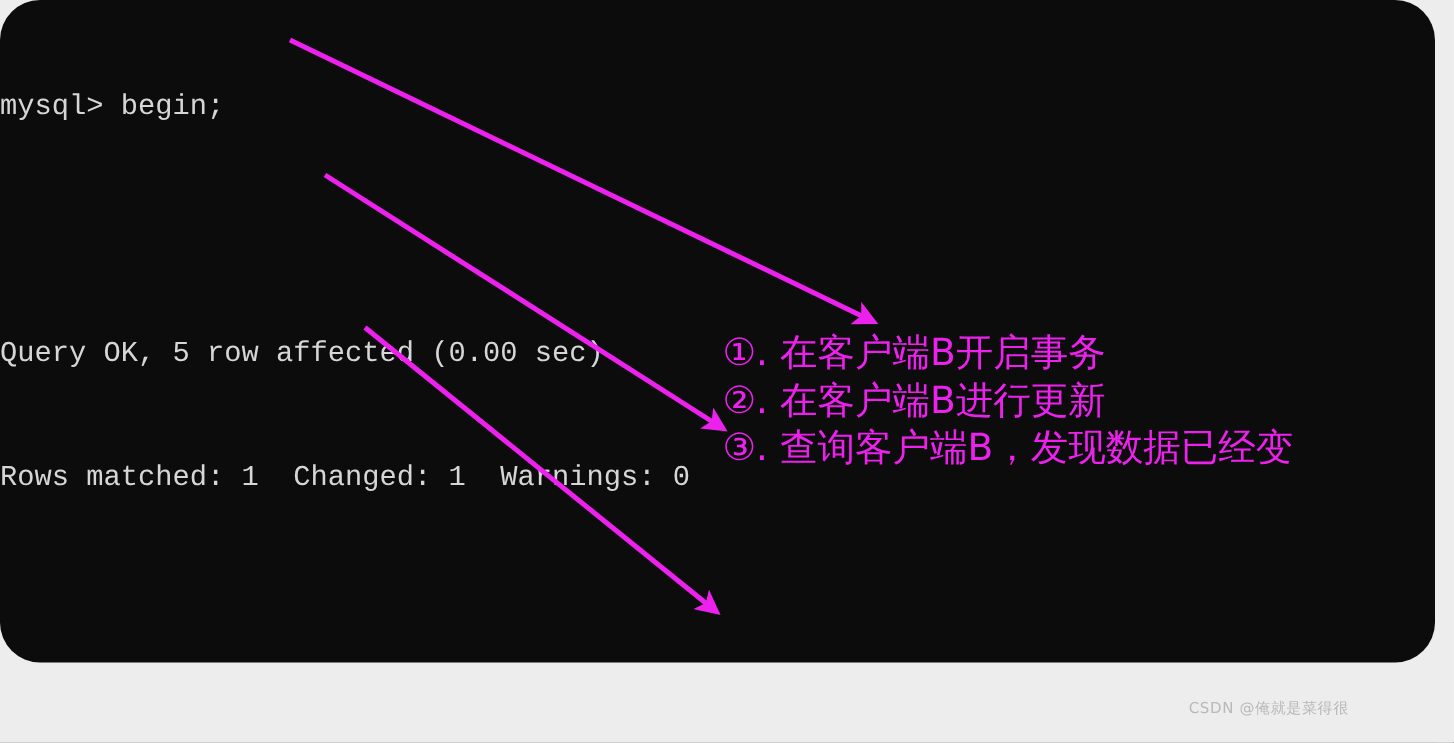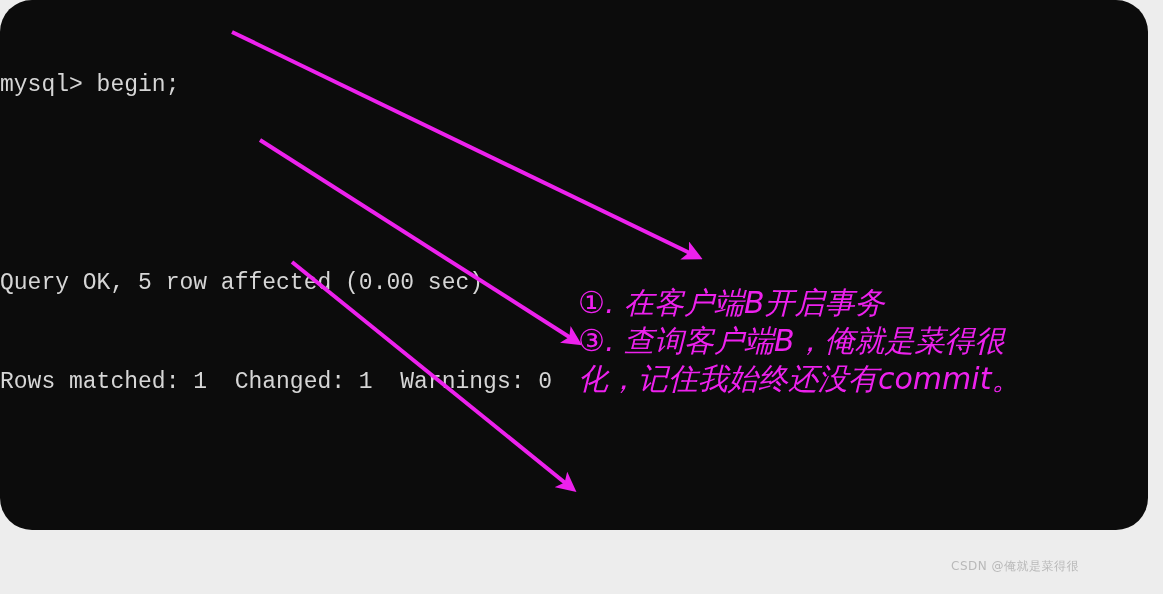--- a/index.html
+++ b/index.html
@@ -73,29 +73,28 @@
     position: absolute;
     left: 0;
     top: 0;
     width: 1163px;
     height: 594px;
     pointer-events: none;
   }
   #anno-text {
     position: absolute;
     left: 578px;
-    top: 284px;
+    top: 264px;
     width: 575px;
     font-family: "DejaVu Sans", "Liberation Sans", sans-serif;
     font-size: 30px;
     line-height: 38px;
     color: #ed21ed;
     white-space: nowrap;
     font-weight: 400;
-    font-style: italic;
   }
   #anno-text .aline {
     display: block;
     height: 38px;
     white-space: nowrap;
   }
 
   
   #watermark {
     position: absolute;
@@ -143,19 +142,19 @@
         <path d="M0,0 L5,2.5 L0,5 L1.2,2.5 Z" fill="#ed21ed"></path>
       </marker>
     </defs>
     <line x1="232" y1="32" x2="694" y2="255" stroke="#ed21ed" stroke-width="4" marker-end="url(#ah)"></line>
     <line x1="260" y1="140" x2="574" y2="340" stroke="#ed21ed" stroke-width="4" marker-end="url(#ah)"></line>
     <line x1="292" y1="262" x2="569" y2="486" stroke="#ed21ed" stroke-width="4" marker-end="url(#ah)"></line>
   </svg>
 
   <div id="anno-text">
     <span class="aline">①. 在客户端B开启事务</span>
-    <span class="aline">③. 查询客户端B，俺就是菜得很</span>
-    <span class="aline">化，记住我始终还没有commit。</span>
+    <span class="aline">②. 在客户端B进行更新</span>
+    <span class="aline">③. 查询客户端B，发现数据已经变</span>
   </div>
 
   <div id="watermark">CSDN @俺就是菜得很</div>
 
 </div>
 
 </body></html>

